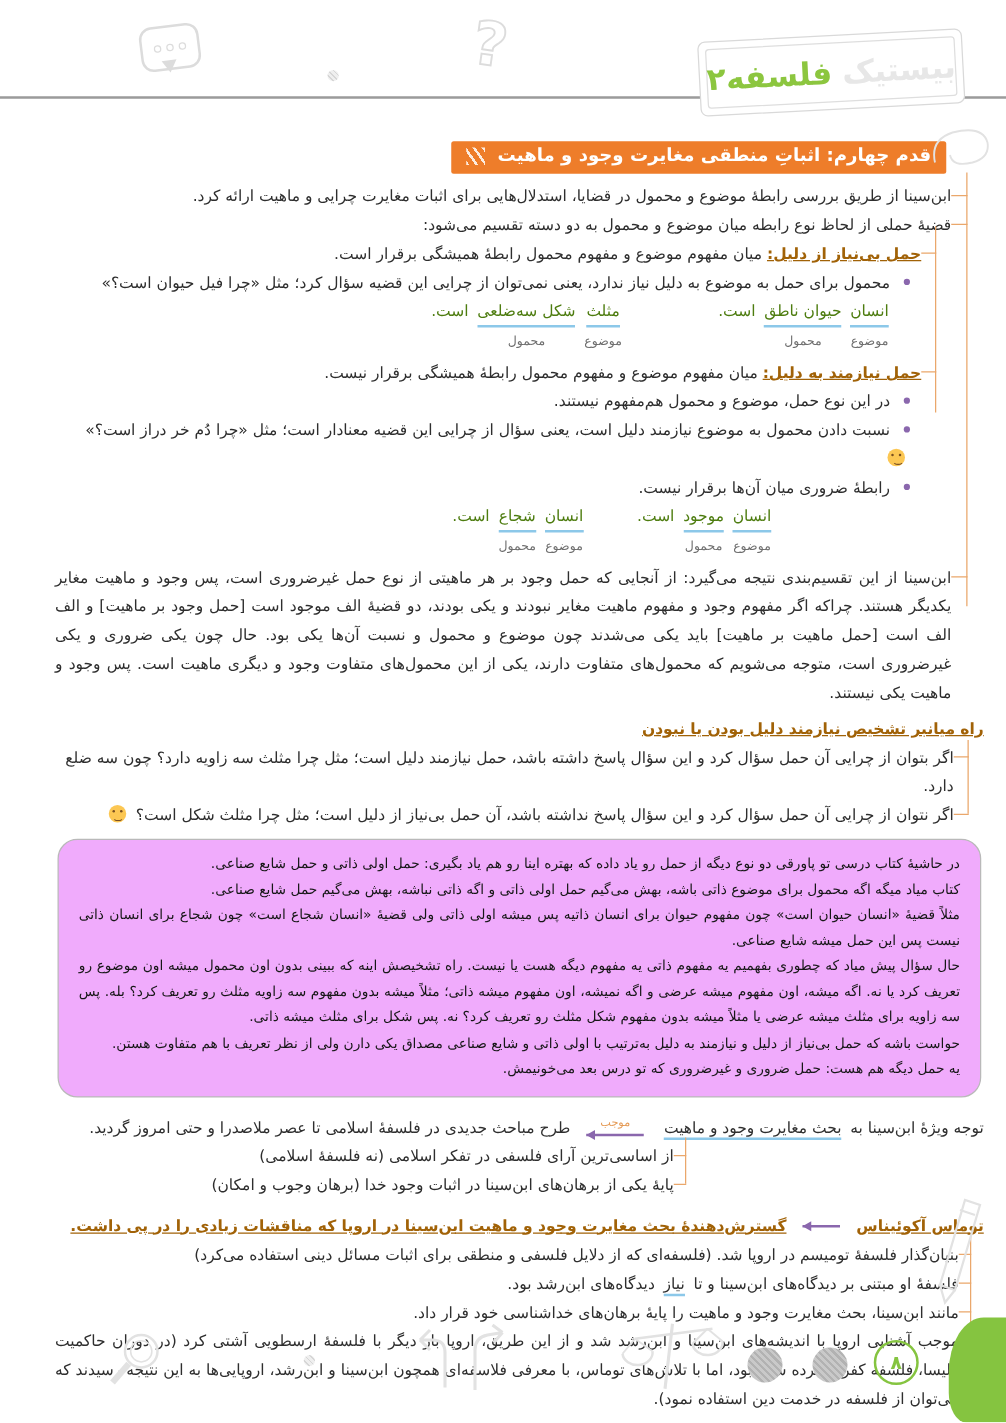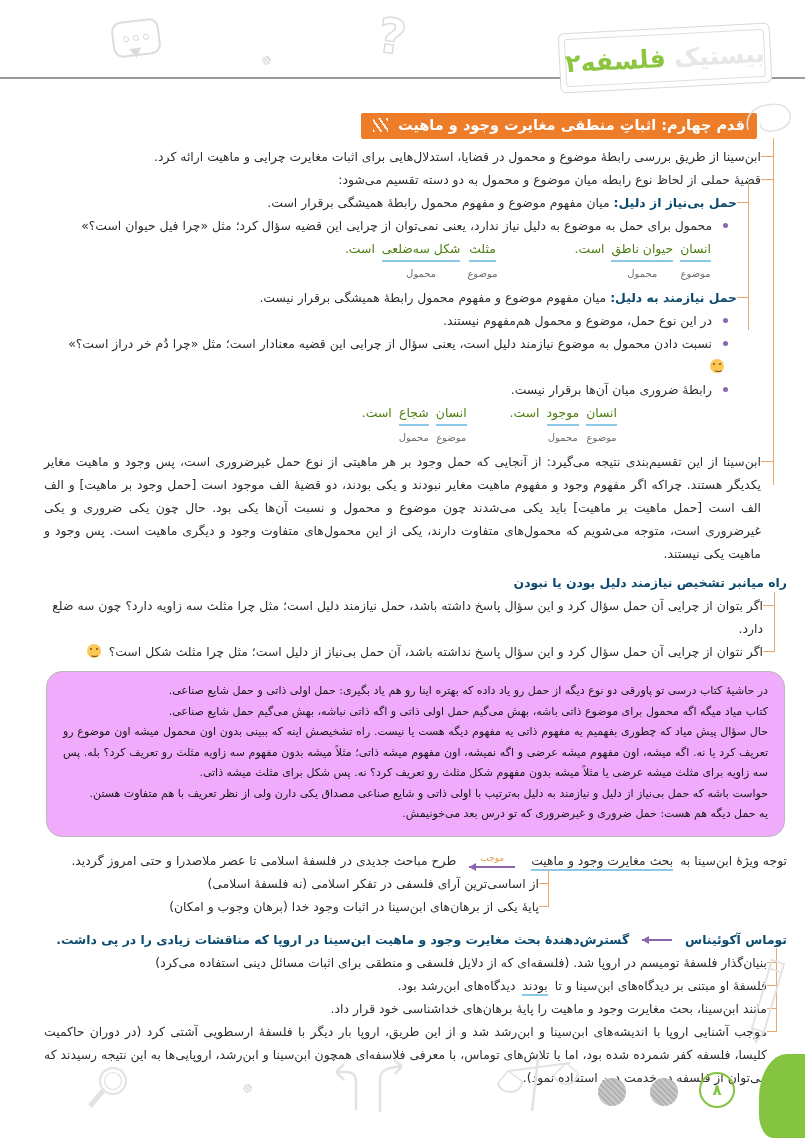--- a/index.html
+++ b/index.html
@@ -42,21 +42,21 @@
           border-left:1.5px solid #eaa76b; }
   .tick { position:relative; }
   .tick::before { content:''; position:absolute; right:-13px; top:11px; width:13px;
           border-top:1.5px solid #eaa76b; }
   .tree2 { position:relative; padding-right:24px; }
   .tree2::before { content:''; position:absolute; right:12px; top:-10px; bottom:114px;
           border-left:1.5px solid #eaa76b; }
   .tick2 { position:relative; }
   .tick2::before { content:''; position:absolute; right:-12px; top:11px; width:12px;
           border-top:1.5px solid #eaa76b; }
-  .bold { font-weight:bold; color:#0c4a6e; }
+  .bold { font-weight:bold; color:#a16207;text-decoration:underline; }
   .p-bullet { margin-right:9px; }
   .bullet-dot { display:inline-block; width:5px; height:5px; border-radius:50%;
           background:#8a67ad; margin-left:7px; vertical-align:2px; }
   .examples-row { display:flex; margin:2px 26px 6px 0; }
   .examples-row.narrow { margin-right:120px; }
   .examples-row .gap-wide { width:70px; }
   .examples-row .gap-narrow { width:36px; }
   .example { display:flex; }
   .word-col { display:inline-flex; flex-direction:column; align-items:center; margin-left:7px; }
   .word { font-size:12.4px; line-height:20px; color:#4d7c0f; }
@@ -257,20 +257,21 @@
           <span>اگر نتوان از چرایی آن حمل سؤال کرد و این سؤال پاسخ نداشته باشد، آن حمل بی‌نیاز از دلیل است؛ مثل چرا مثلث شکل است؟</span>
           <span class="smiley"></span>
         </p>
       </div>
     </section>
 
     
     <section class="note-box">
       <p>در حاشیهٔ کتاب درسی تو پاورقی دو نوع دیگه از حمل رو یاد داده که بهتره اینا رو هم یاد بگیری: حمل اولی ذاتی و حمل شایع صناعی.</p>
       <p>کتاب میاد میگه اگه محمول برای موضوع ذاتی باشه، بهش می‌گیم حمل اولی ذاتی و اگه ذاتی نباشه، بهش می‌گیم حمل شایع صناعی.</p>
+      <p>مثلاً قضیهٔ «انسان حیوان است» چون مفهوم حیوان برای انسان ذاتیه پس میشه اولی ذاتی ولی قضیهٔ «انسان شجاع است» چون شجاع برای انسان ذاتی نیست پس این حمل میشه شایع صناعی.</p>
       <p>حال سؤال پیش میاد که چطوری بفهمیم یه مفهوم ذاتی یه مفهوم دیگه هست یا نیست. راه تشخیصش اینه که ببینی بدون اون محمول میشه اون موضوع رو تعریف کرد یا نه. اگه میشه، اون مفهوم میشه عرضی و اگه نمیشه، اون مفهوم میشه ذاتی؛ مثلاً میشه بدون مفهوم سه زاویه مثلث رو تعریف کرد؟ بله. پس سه زاویه برای مثلث میشه عرضی یا مثلاً میشه بدون مفهوم شکل مثلث رو تعریف کرد؟ نه. پس شکل برای مثلث میشه ذاتی.</p>
       <p>حواست باشه که حمل بی‌نیاز از دلیل و نیازمند به دلیل به‌ترتیب با اولی ذاتی و شایع صناعی مصداق یکی دارن ولی از نظر تعریف با هم متفاوت هستن.</p>
       <p>یه حمل دیگه هم هست: حمل ضروری و غیرضروری که تو درس بعد می‌خونیمش.</p>
     </section>
 
     
     <section class="attention">
       <p>
         <span>توجه ویژهٔ ابن‌سینا به</span>
         <span class="u-blue">بحث مغایرت وجود و ماهیت</span>
@@ -290,21 +291,21 @@
     <section class="aquinas">
       <p>
         <span class="bold">توماس آکوئیناس</span>
         <span class="h-arrow short"></span>
         <span class="bold">گسترش‌دهندهٔ بحث مغایرت وجود و ماهیت ابن‌سینا در اروپا که مناقشات زیادی را در پی داشت.</span>
       </p>
       <div class="aq-subs">
         <p class="tick3">بنیان‌گذار فلسفهٔ تومیسم در اروپا شد. (فلسفه‌ای که از دلایل فلسفی و منطقی برای اثبات مسائل دینی استفاده می‌کرد)</p>
         <p class="tick3">
           <span>فلسفهٔ او مبتنی بر دیدگاه‌های ابن‌سینا و تا</span>
-          <span class="u-blue">بودند</span>
+          <span class="u-blue">نیاز</span>
           <span>دیدگاه‌های ابن‌رشد بود.</span>
         </p>
         <p class="tick3">مانند ابن‌سینا، بحث مغایرت وجود و ماهیت را پایهٔ برهان‌های خداشناسی خود قرار داد.</p>
         <p class="tick3 justify">موجب آشنایی اروپا با اندیشه‌های ابن‌سینا و ابن‌رشد شد و از این طریق، اروپا بار دیگر با فلسفهٔ ارسطویی آشتی کرد (در دوران حاکمیت کلیسا، فلسفه کفر شمرده شده بود، اما با تلاش‌های توماس، با معرفی فلاسفه‌ای همچون ابن‌سینا و ابن‌رشد، اروپایی‌ها به این نتیجه رسیدند که می‌توان از فلسفه در خدمت دین استفاده نمود).</p>
       </div>
     </section>
   </div>
 
   <svg class="doodle f-decor" style="left:82px; top:1062px;" width="52" height="52" viewBox="0 0 52 52">
     <circle cx="31" cy="19" r="13"></circle>

